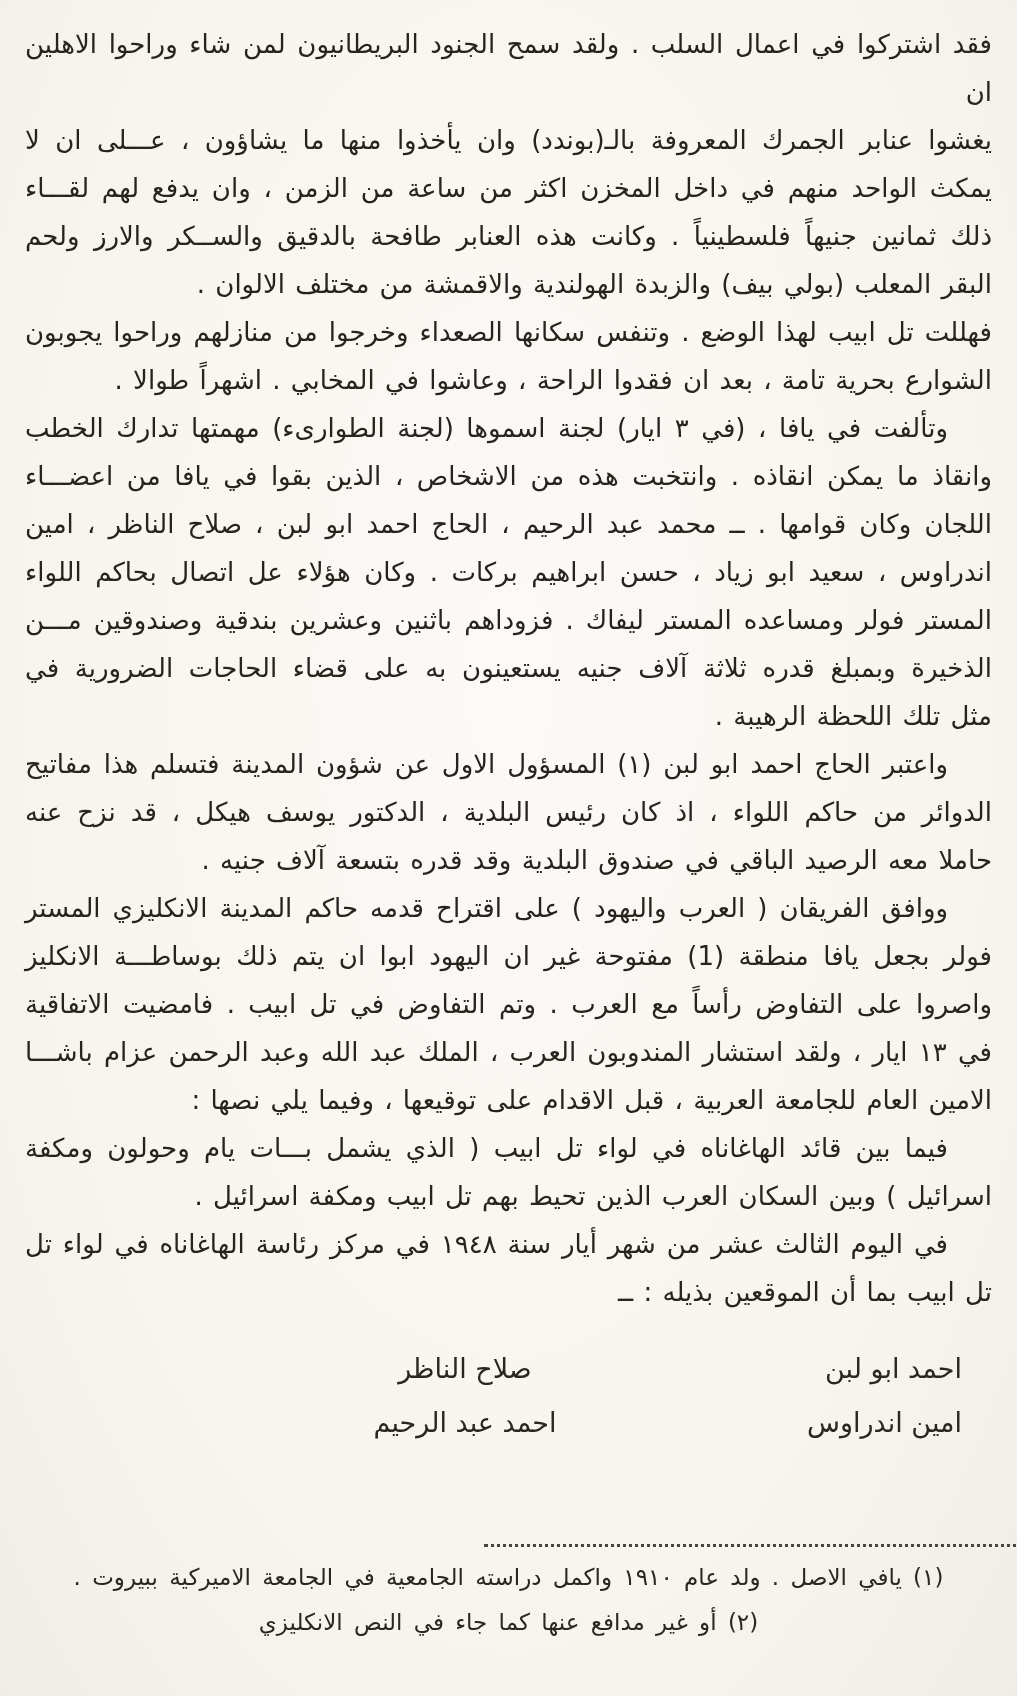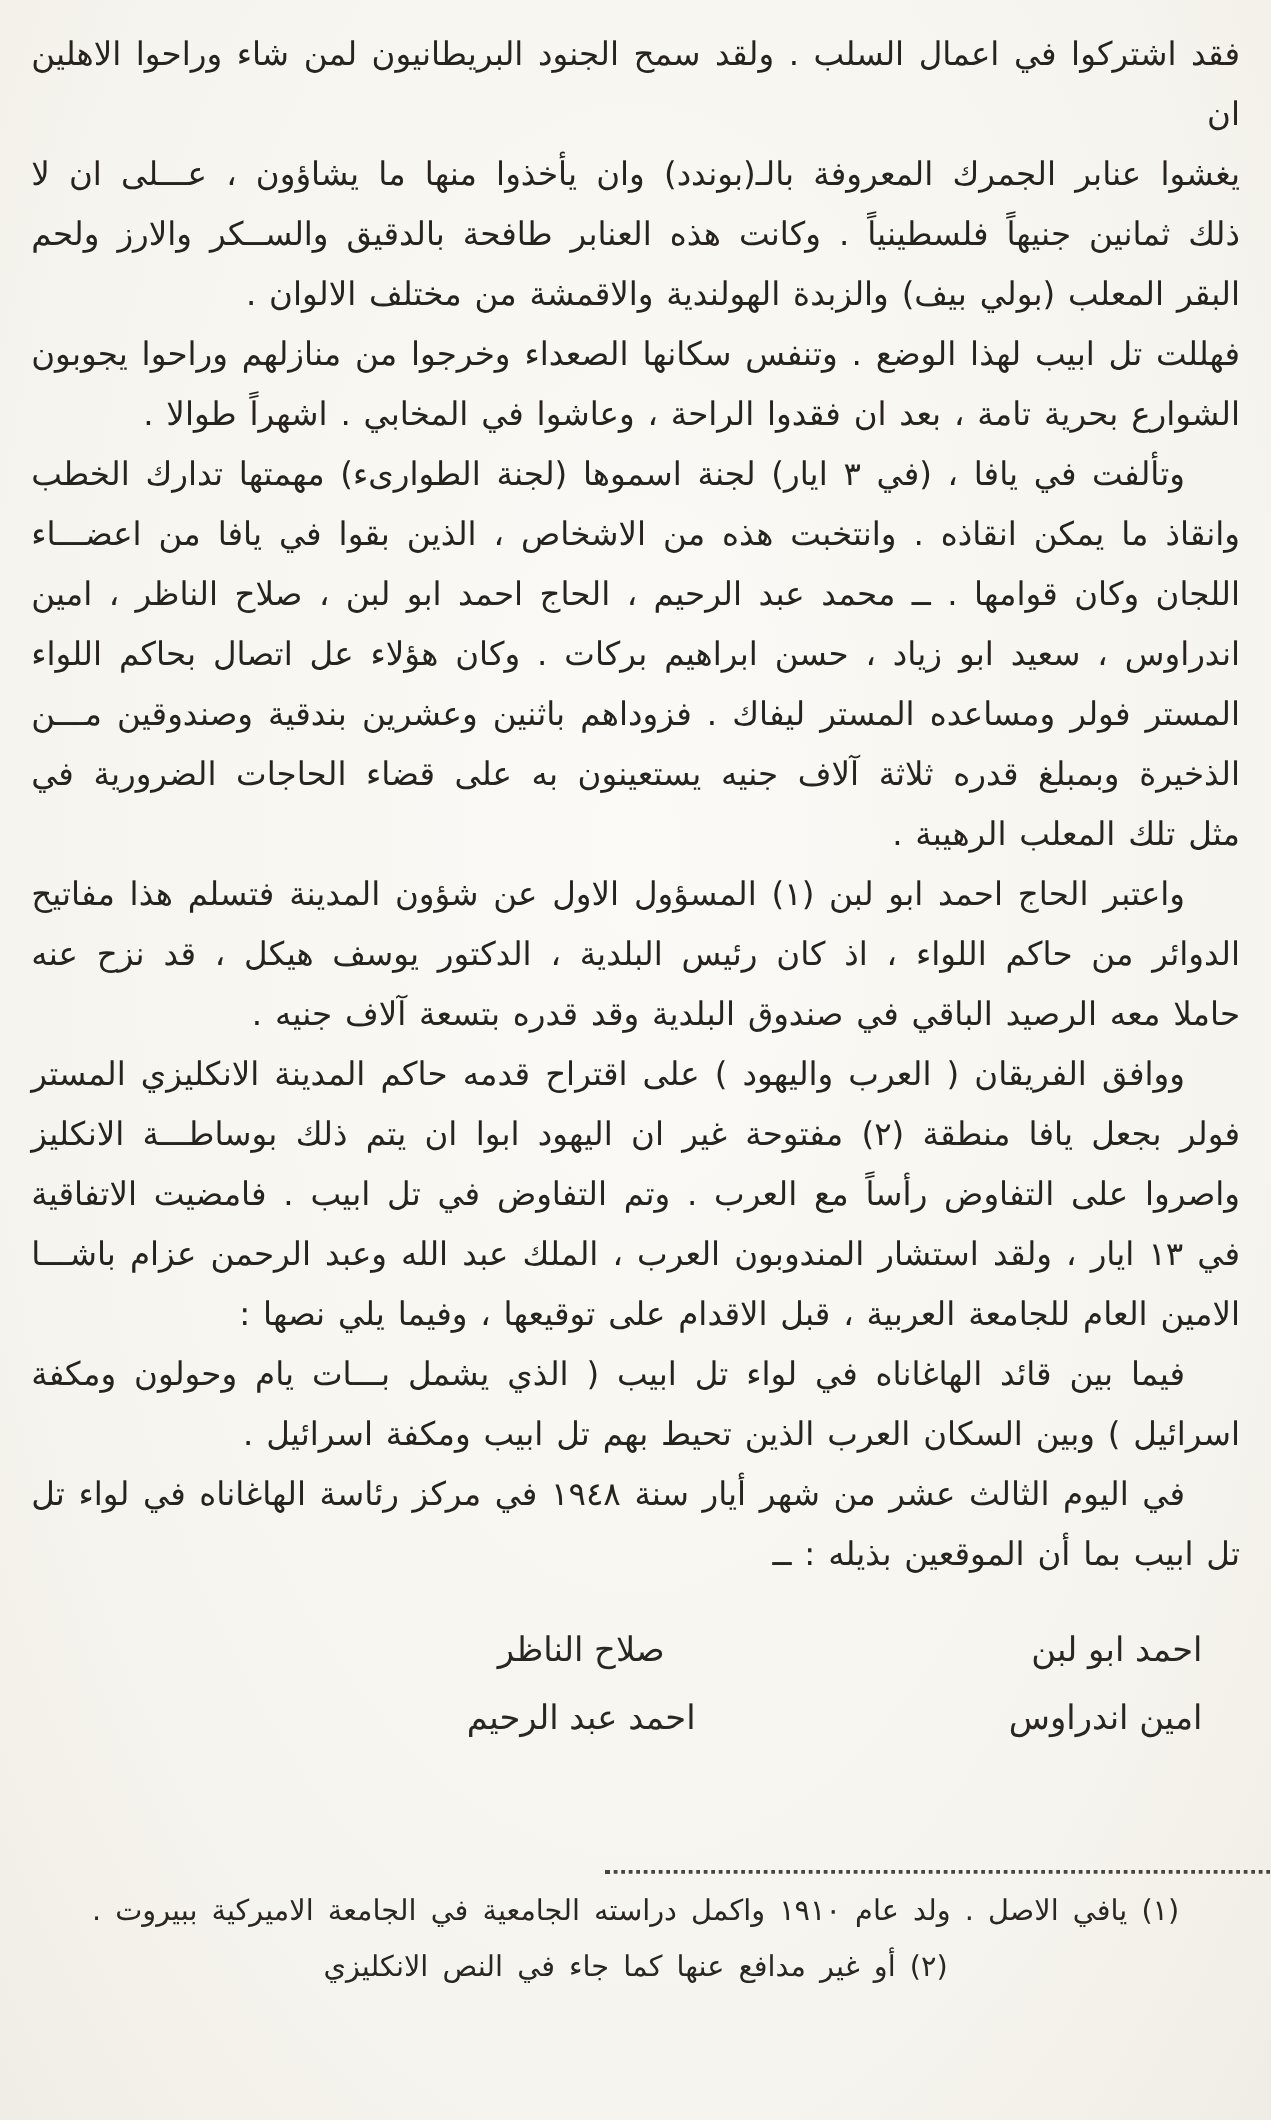--- a/index.html
+++ b/index.html
@@ -79,36 +79,37 @@
   }
 </style>
 </head>
 <body>
 
 <div class="page">
 
   <div class="text-column">
       <div class="line">فقد اشتركوا في اعمال السلب . ولقد سمح الجنود البريطانيون لمن شاء وراحوا الاهلين ان</div>
       <div class="line">يغشوا عنابر الجمرك المعروفة بالـ(بوندد) وان يأخذوا منها ما يشاؤون ، عـــلى ان لا</div>
+      <div class="line">يمكث الواحد منهم في داخل المخزن اكثر من ساعة من الزمن ، وان يدفع لهم لقـــاء</div>
       <div class="line">ذلك ثمانين جنيهاً فلسطينياً . وكانت هذه العنابر طافحة بالدقيق والســكر والارز ولحم</div>
       <div class="line last">البقر المعلب (بولي بيف) والزبدة الهولندية والاقمشة من مختلف الالوان .</div>
       <div class="line">فهللت تل ابيب لهذا الوضع . وتنفس سكانها الصعداء وخرجوا من منازلهم وراحوا يجوبون</div>
       <div class="line last">الشوارع بحرية تامة ، بعد ان فقدوا الراحة ، وعاشوا في المخابي . اشهراً طوالا .</div>
       <div class="line indent">وتألفت في يافا ، (في ٣ ايار) لجنة اسموها (لجنة الطوارىء) مهمتها تدارك الخطب</div>
       <div class="line">وانقاذ ما يمكن انقاذه . وانتخبت هذه من الاشخاص ، الذين بقوا في يافا من اعضـــاء</div>
       <div class="line">اللجان وكان قوامها . ــ محمد عبد الرحيم ، الحاج احمد ابو لبن ، صلاح الناظر ، امين</div>
       <div class="line">اندراوس ، سعيد ابو زياد ، حسن ابراهيم بركات . وكان هؤلاء عل اتصال بحاكم اللواء</div>
       <div class="line">المستر فولر ومساعده المستر ليفاك . فزوداهم باثنين وعشرين بندقية وصندوقين مـــن</div>
       <div class="line">الذخيرة وبمبلغ قدره ثلاثة آلاف جنيه يستعينون به على قضاء الحاجات الضرورية في</div>
-      <div class="line last">مثل تلك المعلب الرهيبة .</div>
+      <div class="line last">مثل تلك اللحظة الرهيبة .</div>
       <div class="line indent">واعتبر الحاج احمد ابو لبن (١) المسؤول الاول عن شؤون المدينة فتسلم هذا مفاتيح</div>
       <div class="line">الدوائر من حاكم اللواء ، اذ كان رئيس البلدية ، الدكتور يوسف هيكل ، قد نزح عنه</div>
       <div class="line last">حاملا معه الرصيد الباقي في صندوق البلدية وقد قدره بتسعة آلاف جنيه .</div>
       <div class="line indent">ووافق الفريقان ( العرب واليهود ) على اقتراح قدمه حاكم المدينة الانكليزي المستر</div>
-      <div class="line">فولر بجعل يافا منطقة (٢) مفتوحة غير ان اليهود ابوا ان يتم ذلك بوساطـــة الانكليز</div>
+      <div class="line">فولر بجعل يافا منطقة (1) مفتوحة غير ان اليهود ابوا ان يتم ذلك بوساطـــة الانكليز</div>
       <div class="line">واصروا على التفاوض رأساً مع العرب . وتم التفاوض في تل ابيب . فامضيت الاتفاقية</div>
       <div class="line">في ١٣ ايار ، ولقد استشار المندوبون العرب ، الملك عبد الله وعبد الرحمن عزام باشـــا</div>
       <div class="line last">الامين العام للجامعة العربية ، قبل الاقدام على توقيعها ، وفيما يلي نصها :</div>
       <div class="line indent">فيما بين قائد الهاغاناه في لواء تل ابيب ( الذي يشمل بـــات يام وحولون ومكفة</div>
       <div class="line last">اسرائيل ) وبين السكان العرب الذين تحيط بهم تل ابيب ومكفة اسرائيل .</div>
       <div class="line indent">في اليوم الثالث عشر من شهر أيار سنة ١٩٤٨ في مركز رئاسة الهاغاناه في لواء تل</div>
       <div class="line last">تل ابيب بما أن الموقعين بذيله : ــ</div>
     </div>
 
   <div class="signature-block">

